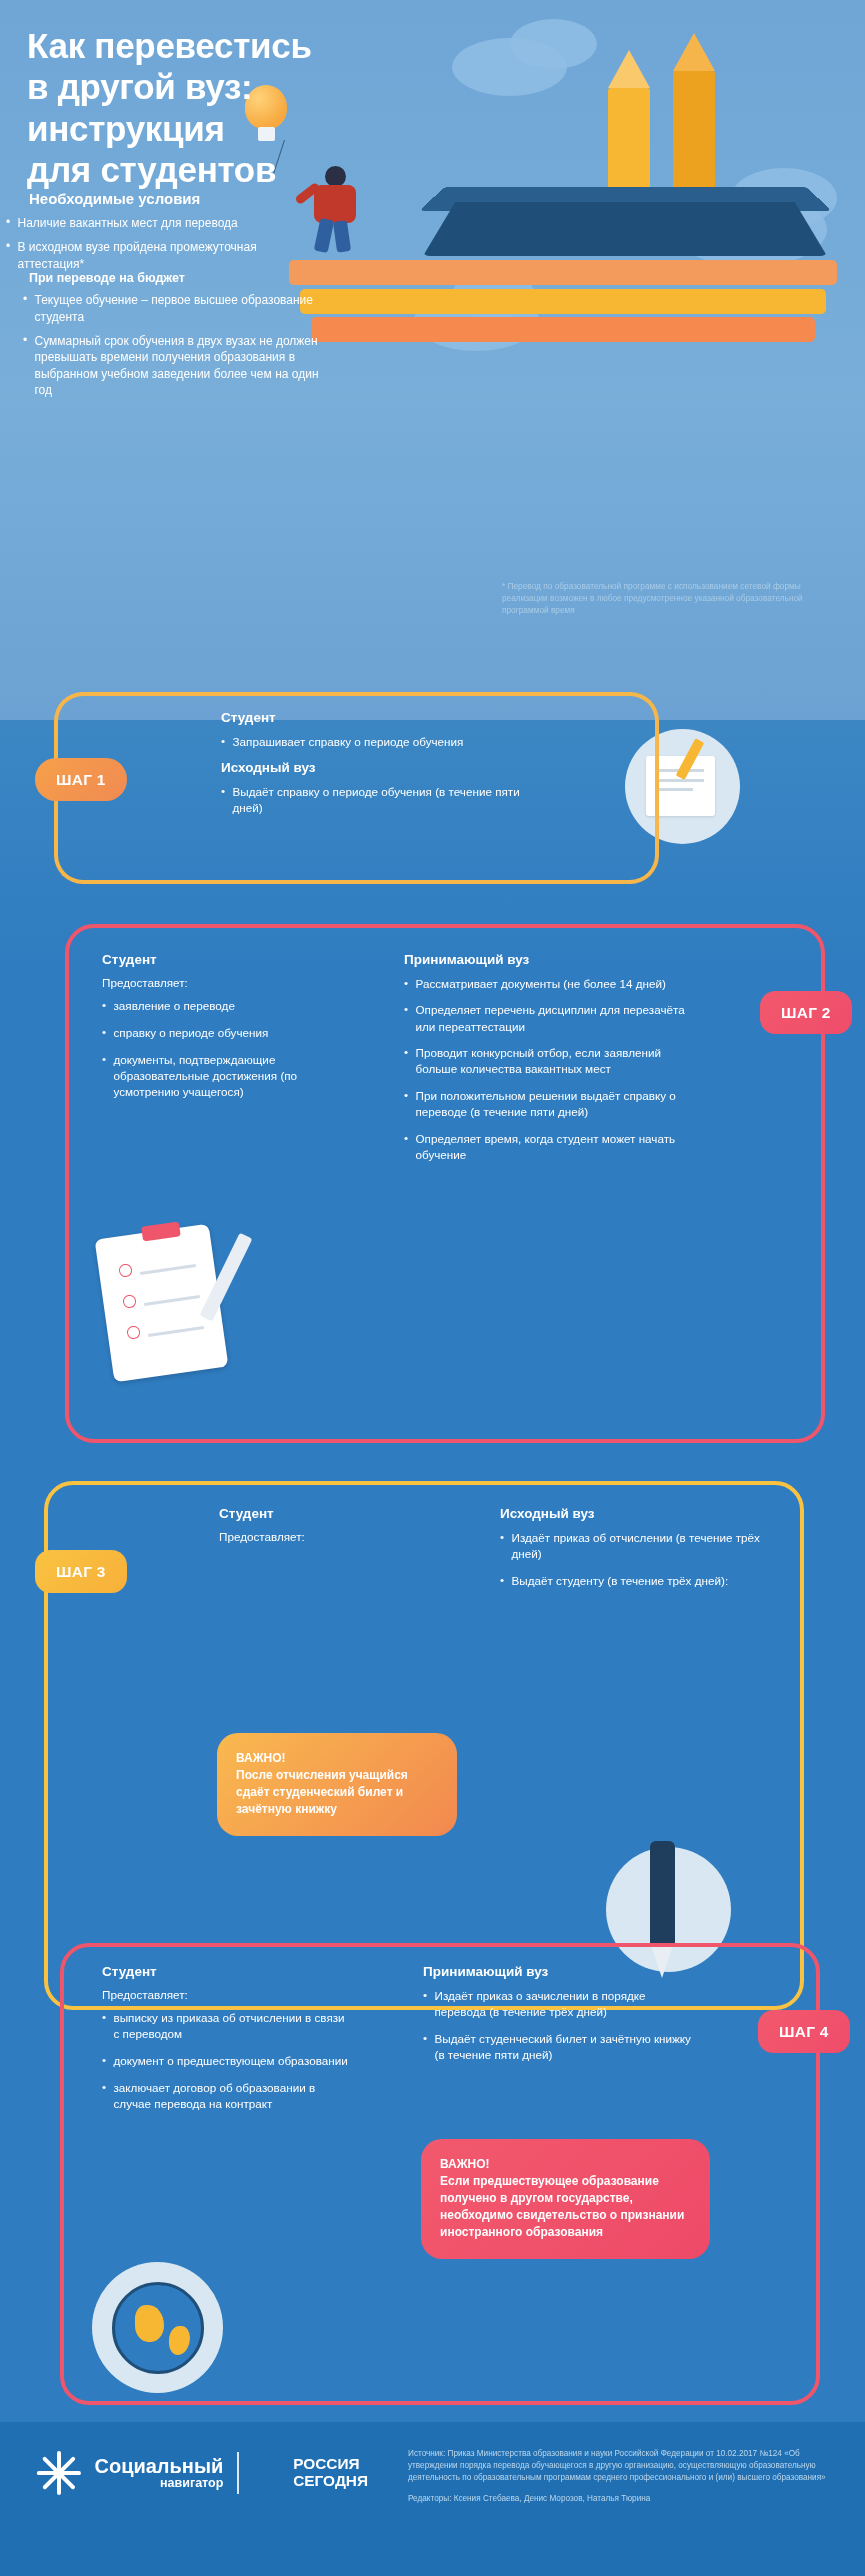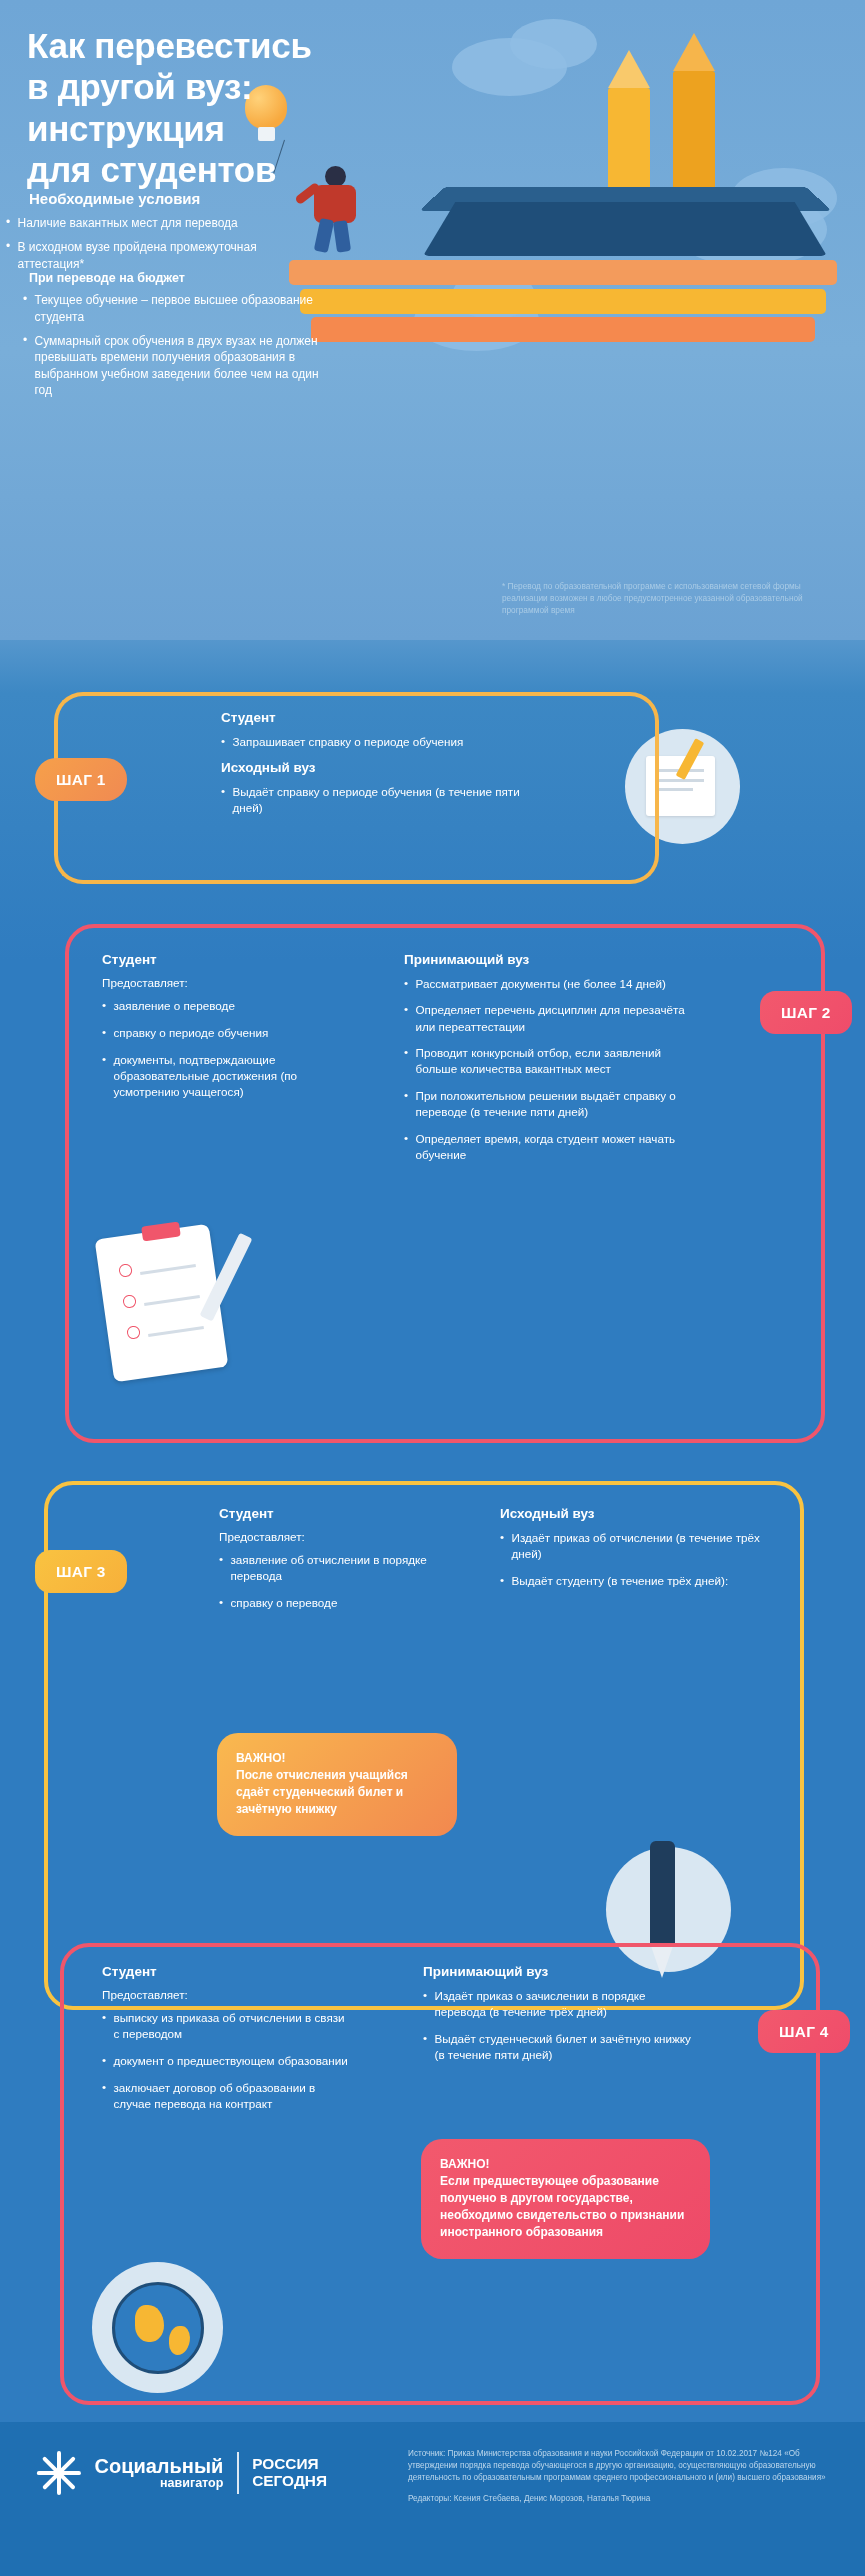--- a/index.html
+++ b/index.html
@@ -10,21 +10,21 @@
   }
   .page {
     position: relative;
     width: 866px;
     height: 2576px;
     overflow: hidden;
     background: linear-gradient(180deg, #6aa3d4 0%, #6aa3d4 596px, #3d88c4 693px, #2f7cc0 962px, #2f7cc0 100%);
   }
 
   
-  .hero { position: absolute; top: 0; left: 0; width: 866px; height: 640px; }
+  .hero { position: absolute; top: 0; left: 0; width: 866px; height: 720px; }
   .hero-bg {
     position: absolute; inset: 0;
     background: linear-gradient(180deg,#6fa6d6 0%, #79aed9 55%, #6ba2d3 100%);
   }
   .cloud { position: absolute; background: #8fbde4; border-radius: 50%; opacity: .85; }
   .c1 { width: 115px; height: 58px; left: 452px; top: 38px; }
   .c1b { width: 87px; height: 50px; left: 510px; top: 19px; }
   .c2 { width: 154px; height: 75px; left: 673px; top: 192px; }
   .c2b { width: 106px; height: 60px; left: 731px; top: 168px; }
   .c3 { width: 125px; height: 62px; left: 414px; top: 289px; }
@@ -154,21 +154,21 @@
     position: absolute; left: 20px; top: 0; width: 3.8px; height: 44px; background: #fff;
     border-radius: 1.9px; transform-origin: 50% 50%;
   }
   .snow i:nth-child(2) { transform: rotate(45deg); }
   .snow i:nth-child(3) { transform: rotate(90deg); }
   .snow i:nth-child(4) { transform: rotate(135deg); }
   .logo-text { color:#fff; line-height: 1.05; }
   .logo-1 { font-size: 20px; font-weight: 700; }
   .logo-2 { font-size: 12.5px; font-weight: 700; text-align: right; }
   .logo-div { width: 1.9px; height: 42px; background: #fff; opacity: .85; }
-  .logo-r { color:#fff; font-size: 15.4px; font-weight: 700; line-height: 1.1; }
+  .logo-r { color:#fff; font-size: 15.4px; font-weight: 700; line-height: 1.1; margin-left: 41px; }
   .src {
     position: absolute; left: 408px; top: 2448px; width: 433px;
     color: #bcd7ec; font-size: 8.2px; line-height: 1.45;
   }
   .src .ed { margin-top: 9.6px; }
 </style>
 </head>
 <body>
 
 <div class="page">
@@ -290,24 +290,20 @@
   </div>
 
   <div class="step" style="left:0; top:1462px; width:866px; height:568px;">
     <div class="frame yellow" style="left:44px; top:19px; width:760px; height:529px;"></div>
     <div class="badge yellow" style="left:35px; top:88px;">ШАГ 3</div>
     <div style="position:absolute;left:33px;top:83px;width:67px;height:60px;background:#2f7cc0;z-index:-1;"></div>
 
     <div style="position:absolute; left:219px; top:44px; width:240px;">
       <div class="role">Студент</div>
       <div class="lead">Предоставляет:</div>
-      <ul class="plist" id="s3l">
-          <li>заявление об отчислении в порядке перевода</li>
-          <li>справку о переводе</li>
-        </ul>
     </div>
 
     <div style="position:absolute; left:500px; top:44px; width:269px;">
       <div class="role">Исходный вуз</div>
       <ul class="plist" id="s3r">
           <li>Издаёт приказ об отчислении (в течение трёх дней)</li>
           <li>Выдаёт студенту (в течение трёх дней):</li>
         </ul>
     </div>
 

